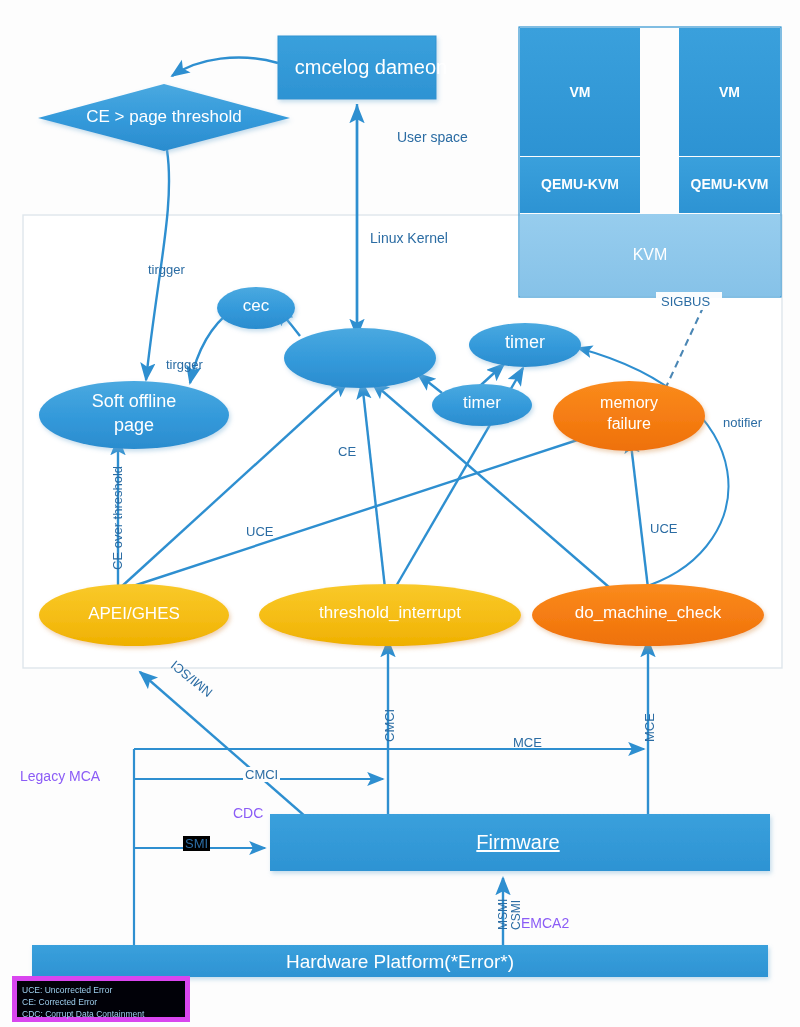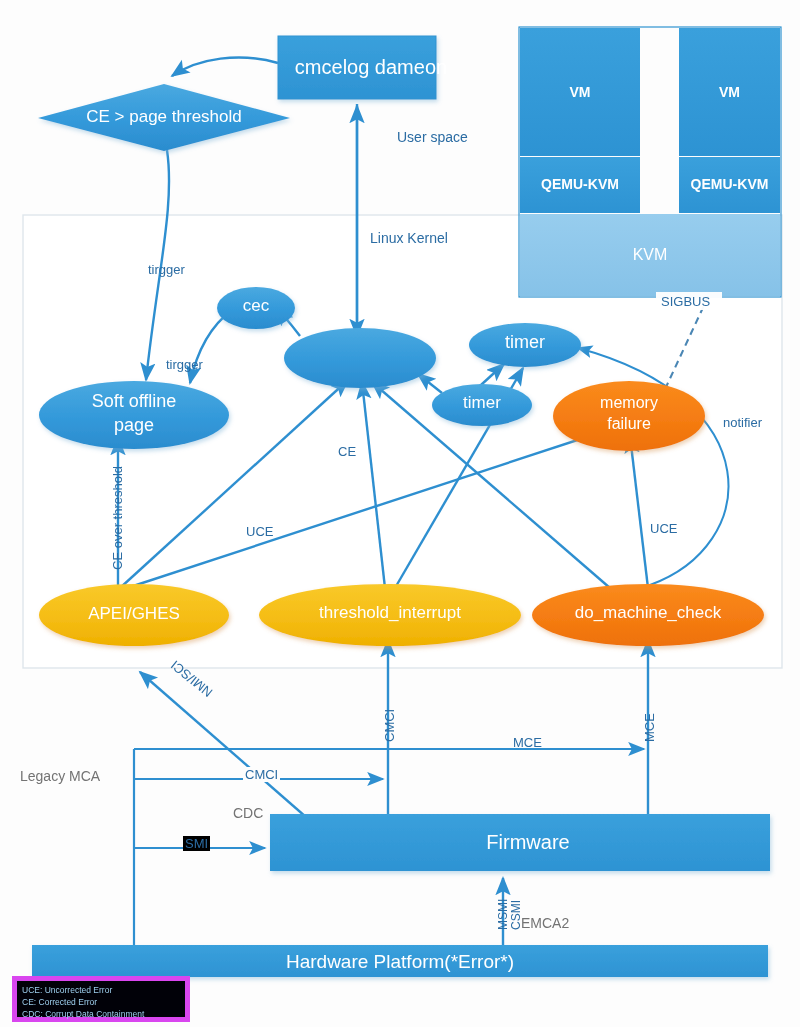--- a/index.html
+++ b/index.html
@@ -24,21 +24,21 @@
     left: 0; top: 0;
     width: 800px; height: 1027px;
   }
   .lbl {
     position: absolute;
     color: #2b6ca3;
     font-size: 13px;
     white-space: nowrap;
     font-family: "Liberation Sans", sans-serif;
   }
-  .lbl.black { color: #737373; }
+  .lbl.black { color: #8b5cf6; }
   .vert {
     transform-origin: left top;
   }
   .nodetext {
     position: absolute;
     color: #ffffff;
     text-align: center;
     white-space: pre-line;
     font-family: "Liberation Sans", sans-serif;
     pointer-events: none;
@@ -200,21 +200,21 @@
   <div class="nodetext" style="left:432px; top:393px; width:100px; font-size:17px;">timer</div>
   <div class="nodetext" style="left:553px; top:392px; width:152px; font-size:16px; line-height:1.33;">memory
 failure</div>
   <div class="nodetext" style="left:39px; top:390px; width:190px; font-size:18px; line-height:1.33;">Soft offline
 page</div>
 
   <div class="nodetext" style="left:39px; top:604px; width:190px; font-size:17px;">APEI/GHES</div>
   <div class="nodetext" style="left:259px; top:603px; width:262px; font-size:17px;">threshold_interrupt</div>
   <div class="nodetext" style="left:532px; top:603px; width:232px; font-size:17px;">do_machine_check</div>
 
-  <div class="nodetext" style="left:280px; top:831px; width:496px; font-size:20px;">Firmware</div>
+  <div class="nodetext" style="left:270px; top:831px; width:496px; font-size:20px;text-decoration:underline;">Firmware</div>
   <div class="nodetext" style="left:32px; top:951px; width:736px; font-size:19px;">Hardware Platform(*Error*)</div>
 
   <div class="lbl" style="left:397px; top:129px; font-size:14px;">User space</div>
   <div class="lbl" style="left:370px; top:230px; font-size:14px;">Linux Kernel</div>
 
   <div class="lbl" style="left:148px; top:262px;">tirgger</div>
   <div class="lbl" style="left:166px; top:357px;">tirgger</div>
 
   <div class="lbl" style="left:661px; top:294px;">SIGBUS</div>
 

